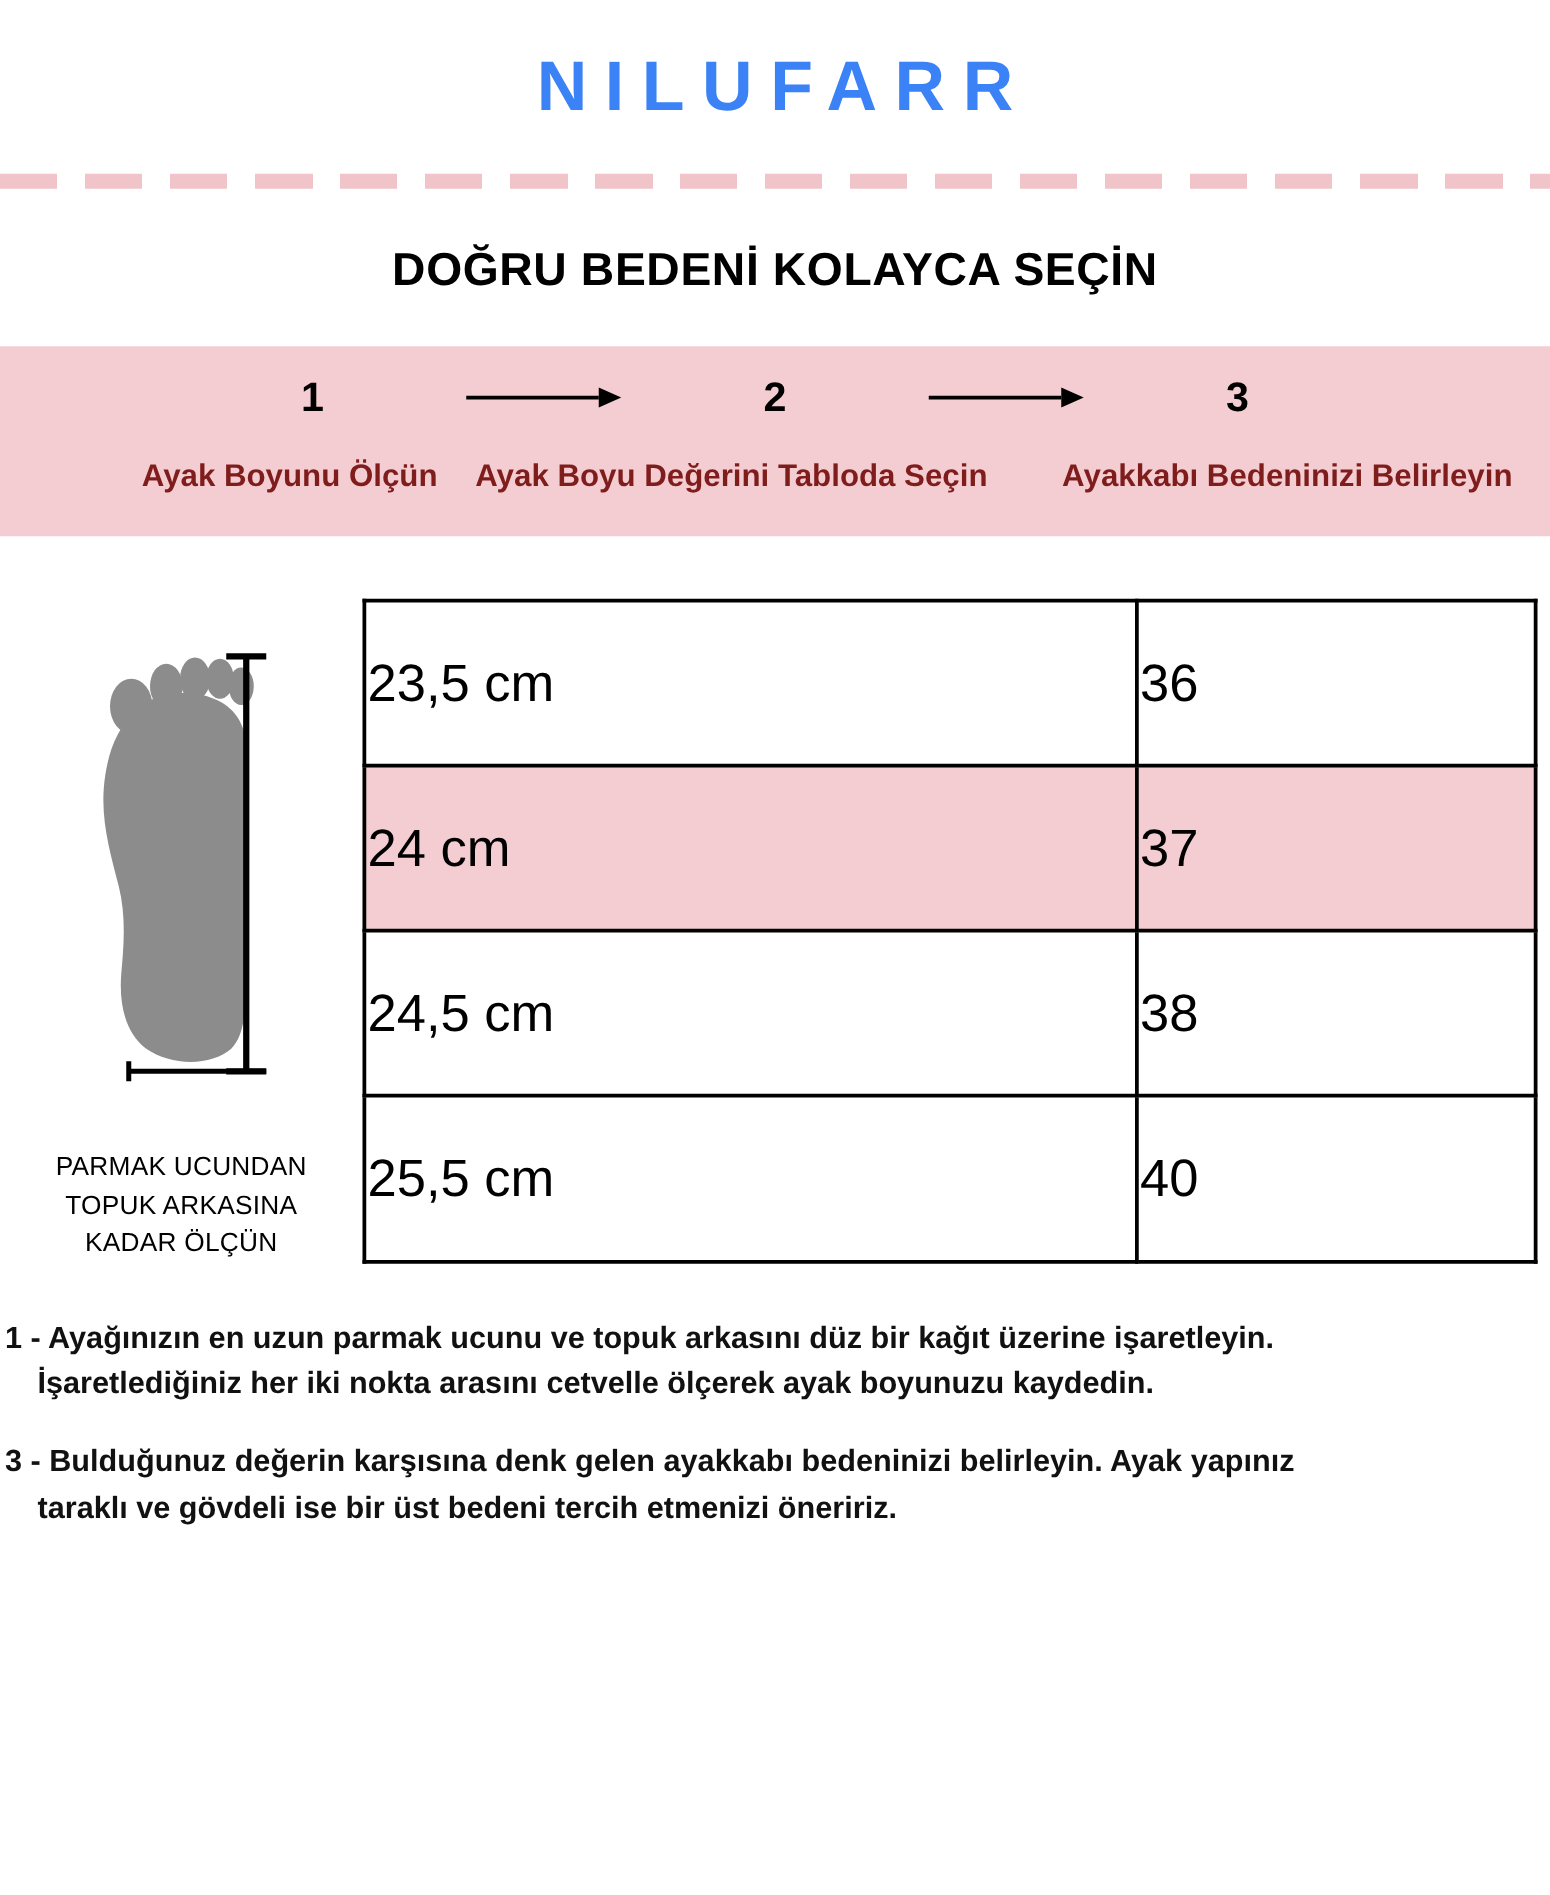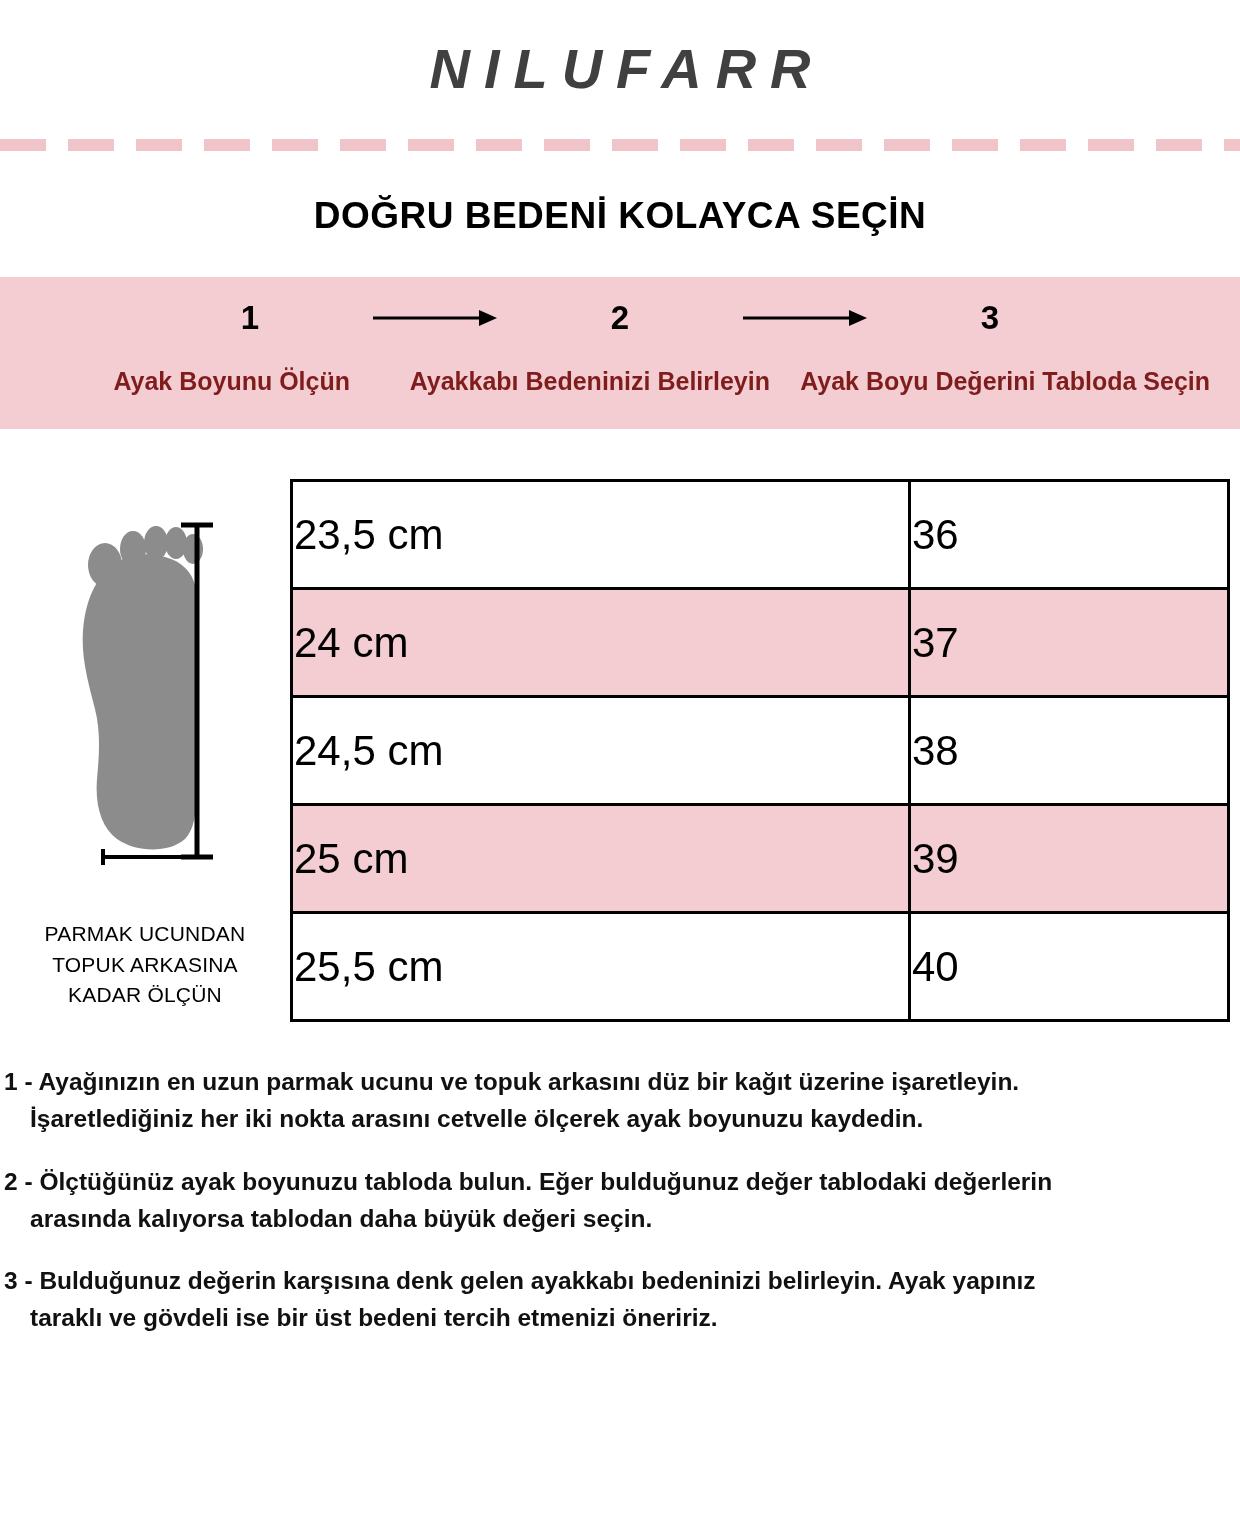--- a/index.html
+++ b/index.html
@@ -18,22 +18,21 @@
   }
 
   
   .brand {
     text-align: center;
     font-size: 56px;
     font-weight: bold;
     letter-spacing: 14px;
     padding-top: 36px;
     padding-left: 14px;
-    color: #404040;
-    font-style: italic;
+    color: #3b82f6;
   }
 
   .dashed-rule {
     margin-top: 38px;
     height: 12px;
     width: 100%;
     background-image: repeating-linear-gradient(
         to right,
         #f0c4c9 0px,
         #f0c4c9 46px,
@@ -174,22 +173,22 @@
       <svg width="128" height="22" viewBox="0 0 128 22">
         <line x1="2" y1="11" x2="108" y2="11" stroke="#000" stroke-width="3"></line>
         <polygon points="108,3 126,11 108,19" fill="#000"></polygon>
       </svg>
     </div>
     <div class="step-num">3</div>
   </div>
 
   <div class="steps-labels">
     <div class="step-label s1">Ayak Boyunu Ölçün</div>
+    <div class="step-label s2">Ayak Boyu Değerini Tabloda Seçin</div>
     <div class="step-label s3">Ayakkabı Bedeninizi Belirleyin</div>
-    <div class="step-label s2">Ayak Boyu Değerini Tabloda Seçin</div>
   </div>
 </div>
 
 <div class="table-section">
 
   <div class="foot-col">
     <div class="foot-figure">
       <svg width="200" height="420" viewBox="0 0 200 420">
 
         <path d="M62 92 C48 104 40 126 38 152 C36 180 44 206 50 230
@@ -222,38 +221,30 @@
         <td class="size">36</td>
       </tr>
       <tr class="alt">
         <td class="len">24 cm</td>
         <td class="size">37</td>
       </tr>
       <tr>
         <td class="len">24,5 cm</td>
         <td class="size">38</td>
       </tr>
-      <tr class="alt">
-        <td class="len">25 cm</td>
-        <td class="size">39</td>
-      </tr>
       <tr>
         <td class="len">25,5 cm</td>
         <td class="size">40</td>
       </tr>
     </tbody>
   </table>
 </div>
 
 <div class="instructions">
   <div class="instr">
     <span>1 - Ayağınızın en uzun parmak ucunu ve topuk arkasını düz bir kağıt üzerine işaretleyin.</span>
     <span class="ln2">İşaretlediğiniz her iki nokta arasını cetvelle ölçerek ayak boyunuzu kaydedin.</span>
   </div>
   <div class="instr">
-    <span>2 - Ölçtüğünüz ayak boyunuzu tabloda bulun. Eğer bulduğunuz değer tablodaki değerlerin</span>
-    <span class="ln2">arasında kalıyorsa tablodan daha büyük değeri seçin.</span>
-  </div>
-  <div class="instr">
     <span>3 - Bulduğunuz değerin karşısına denk gelen ayakkabı bedeninizi belirleyin. Ayak yapınız</span>
     <span class="ln2">taraklı ve gövdeli ise bir üst bedeni tercih etmenizi öneririz.</span>
   </div>
 </div>
 
 </body></html>

